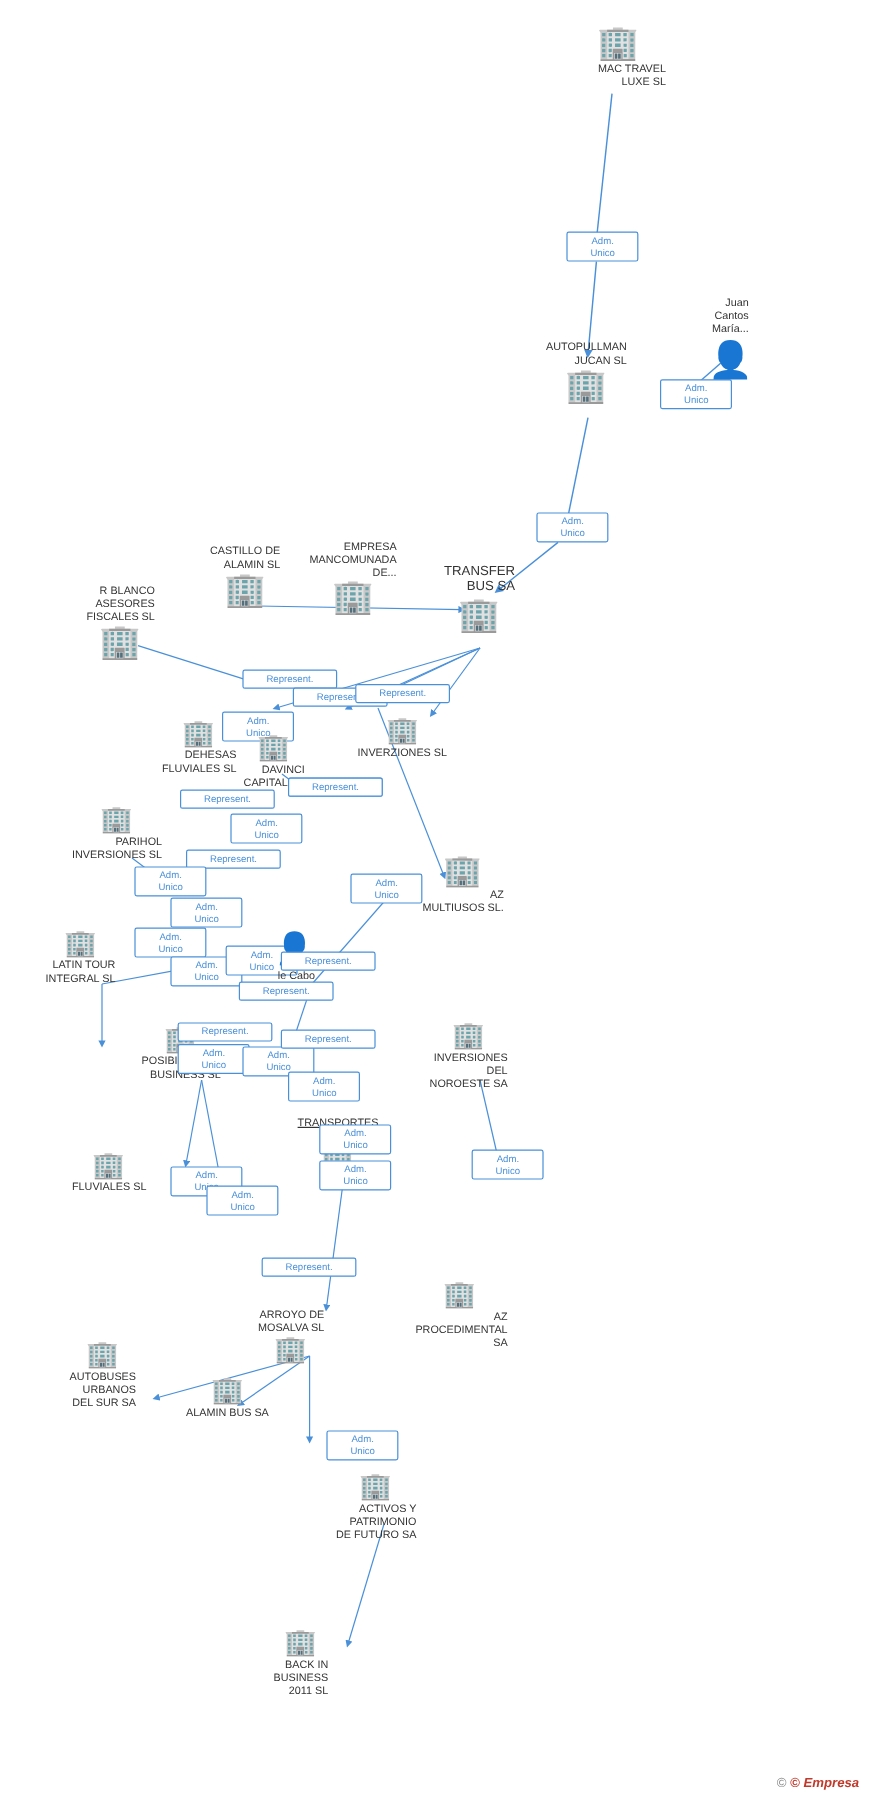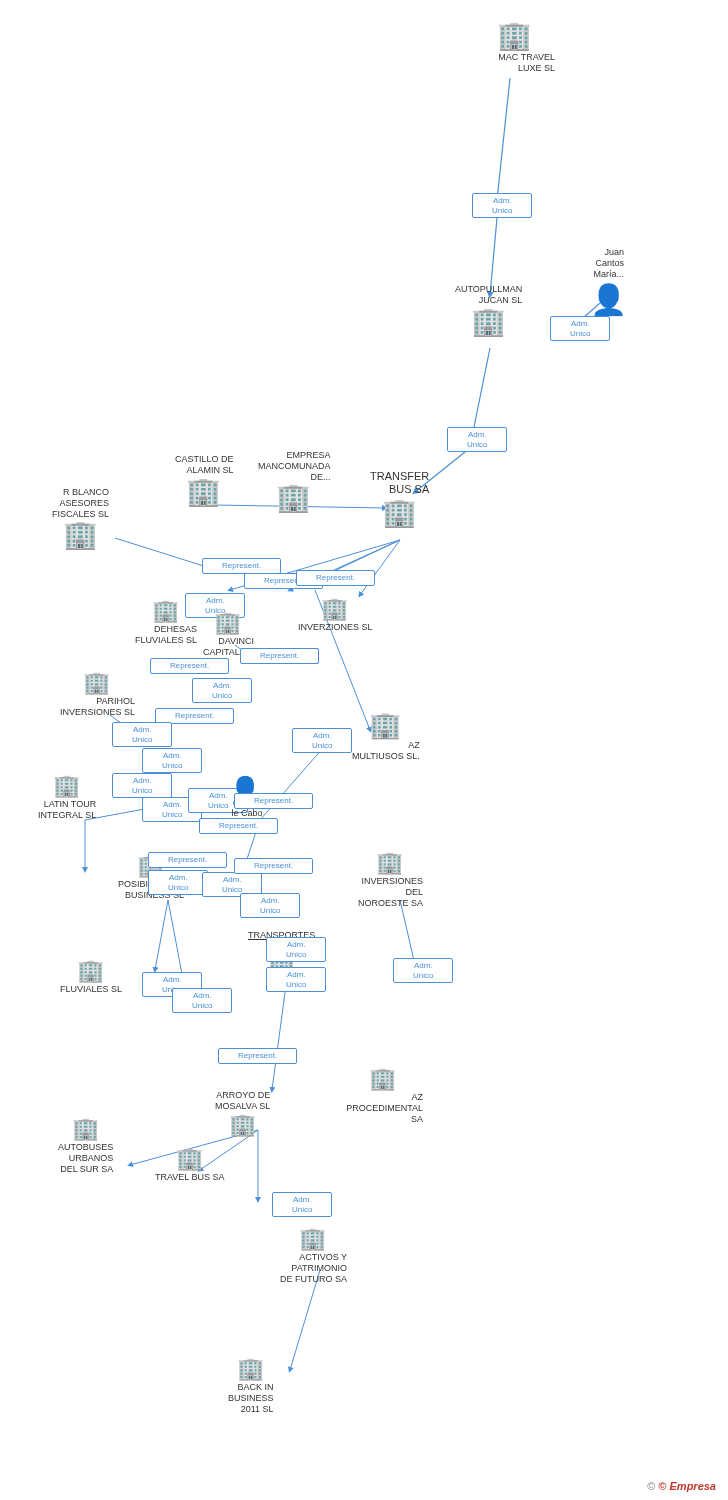--- a/index.html
+++ b/index.html
@@ -160,21 +160,21 @@
   <div class="node" style="left:175px;top:452px;">
     <div class="node-label" style="margin-bottom:2px;">CASTILLO DE<br>ALAMIN SL</div>
     <div class="building-icon building-gray">🏢</div>
   </div>
 
   <div class="node" style="left:258px;top:448px;">
     <div class="node-label" style="margin-bottom:2px;">EMPRESA<br>MANCOMUNADA<br>DE...</div>
     <div class="building-icon building-gray">🏢</div>
   </div>
 
-  <div class="node" style="left:52px;top:485px;">
+  <div class="node" style="left:72px;top:485px;">
     <div class="node-label" style="margin-bottom:2px;">R BLANCO<br>ASESORES<br>FISCALES SL</div>
     <div class="building-icon building-gray">🏢</div>
   </div>
 
   <div class="badge" style="left:202px;top:558px;">Represent.</div>
   <div class="badge" style="left:244px;top:573px;">Represent.</div>
   <div class="badge" style="left:296px;top:570px;">Represent.</div>
 
   <div class="badge" style="left:185px;top:593px;">Adm.<br>Unico</div>
   <div class="node" style="left:203px;top:612px;">
@@ -275,21 +275,21 @@
     <div class="building-icon building-gray" style="font-size:22px;">🏢</div>
   </div>
 
   <div class="node" style="left:58px;top:1118px;">
     <div class="building-icon building-gray" style="font-size:22px;">🏢</div>
     <div class="node-label">AUTOBUSES<br>URBANOS<br>DEL SUR SA</div>
   </div>
 
   <div class="node" style="left:155px;top:1148px;">
     <div class="building-icon building-gray" style="font-size:22px;">🏢</div>
-    <div class="node-label">TRAVEL BUS SA</div>
+    <div class="node-label">ALAMIN BUS SA</div>
   </div>
 
   <div class="node" style="left:343px;top:1068px;">
     <div class="building-icon building-gray" style="font-size:22px;">🏢</div>
     <div class="node-label">AZ<br>PROCEDIMENTAL SA</div>
   </div>
 
   <div class="badge" style="left:272px;top:1192px;">Adm.<br>Unico</div>
 
   <div class="node" style="left:280px;top:1228px;">

